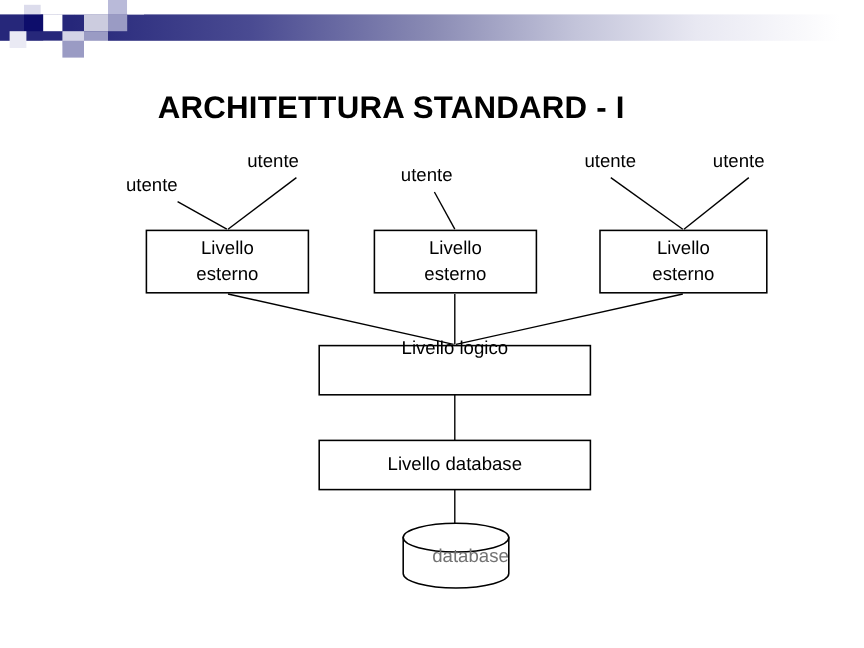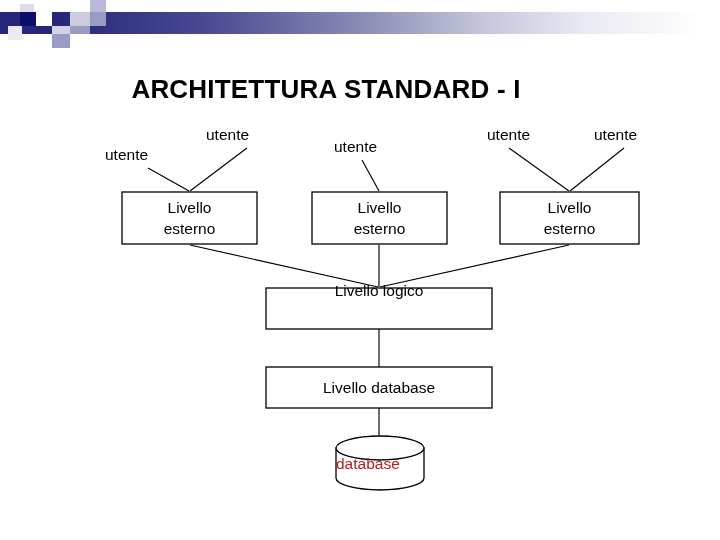--- a/index.html
+++ b/index.html
@@ -92,22 +92,22 @@
     position: absolute;
     font-size: 15.5px;
     color: #000000;
     text-align: center;
     line-height: 21px;
     white-space: pre-line;
   }
   .db-lbl {
     position: absolute;
     font-size: 15.5px;
-    color: #b91c1c;
-    text-align: left;
+    color: #737373;
+    text-align: right;
     white-space: nowrap;
   }
 </style>
 </head>
 <body>
 
 <div id="slide" style="background: rgb(255, 255, 255);">
 
   <div id="header-band" style="background: linear-gradient(to right, rgb(38, 39, 122) 0px, rgb(38, 39, 122) 60px, rgb(74, 75, 146) 210px, rgb(138, 139, 180) 360px, rgb(195, 196, 218) 480px, rgb(232, 232, 242) 580px, rgb(255, 255, 255) 700px);"></div>
   <div id="decor-squares">

